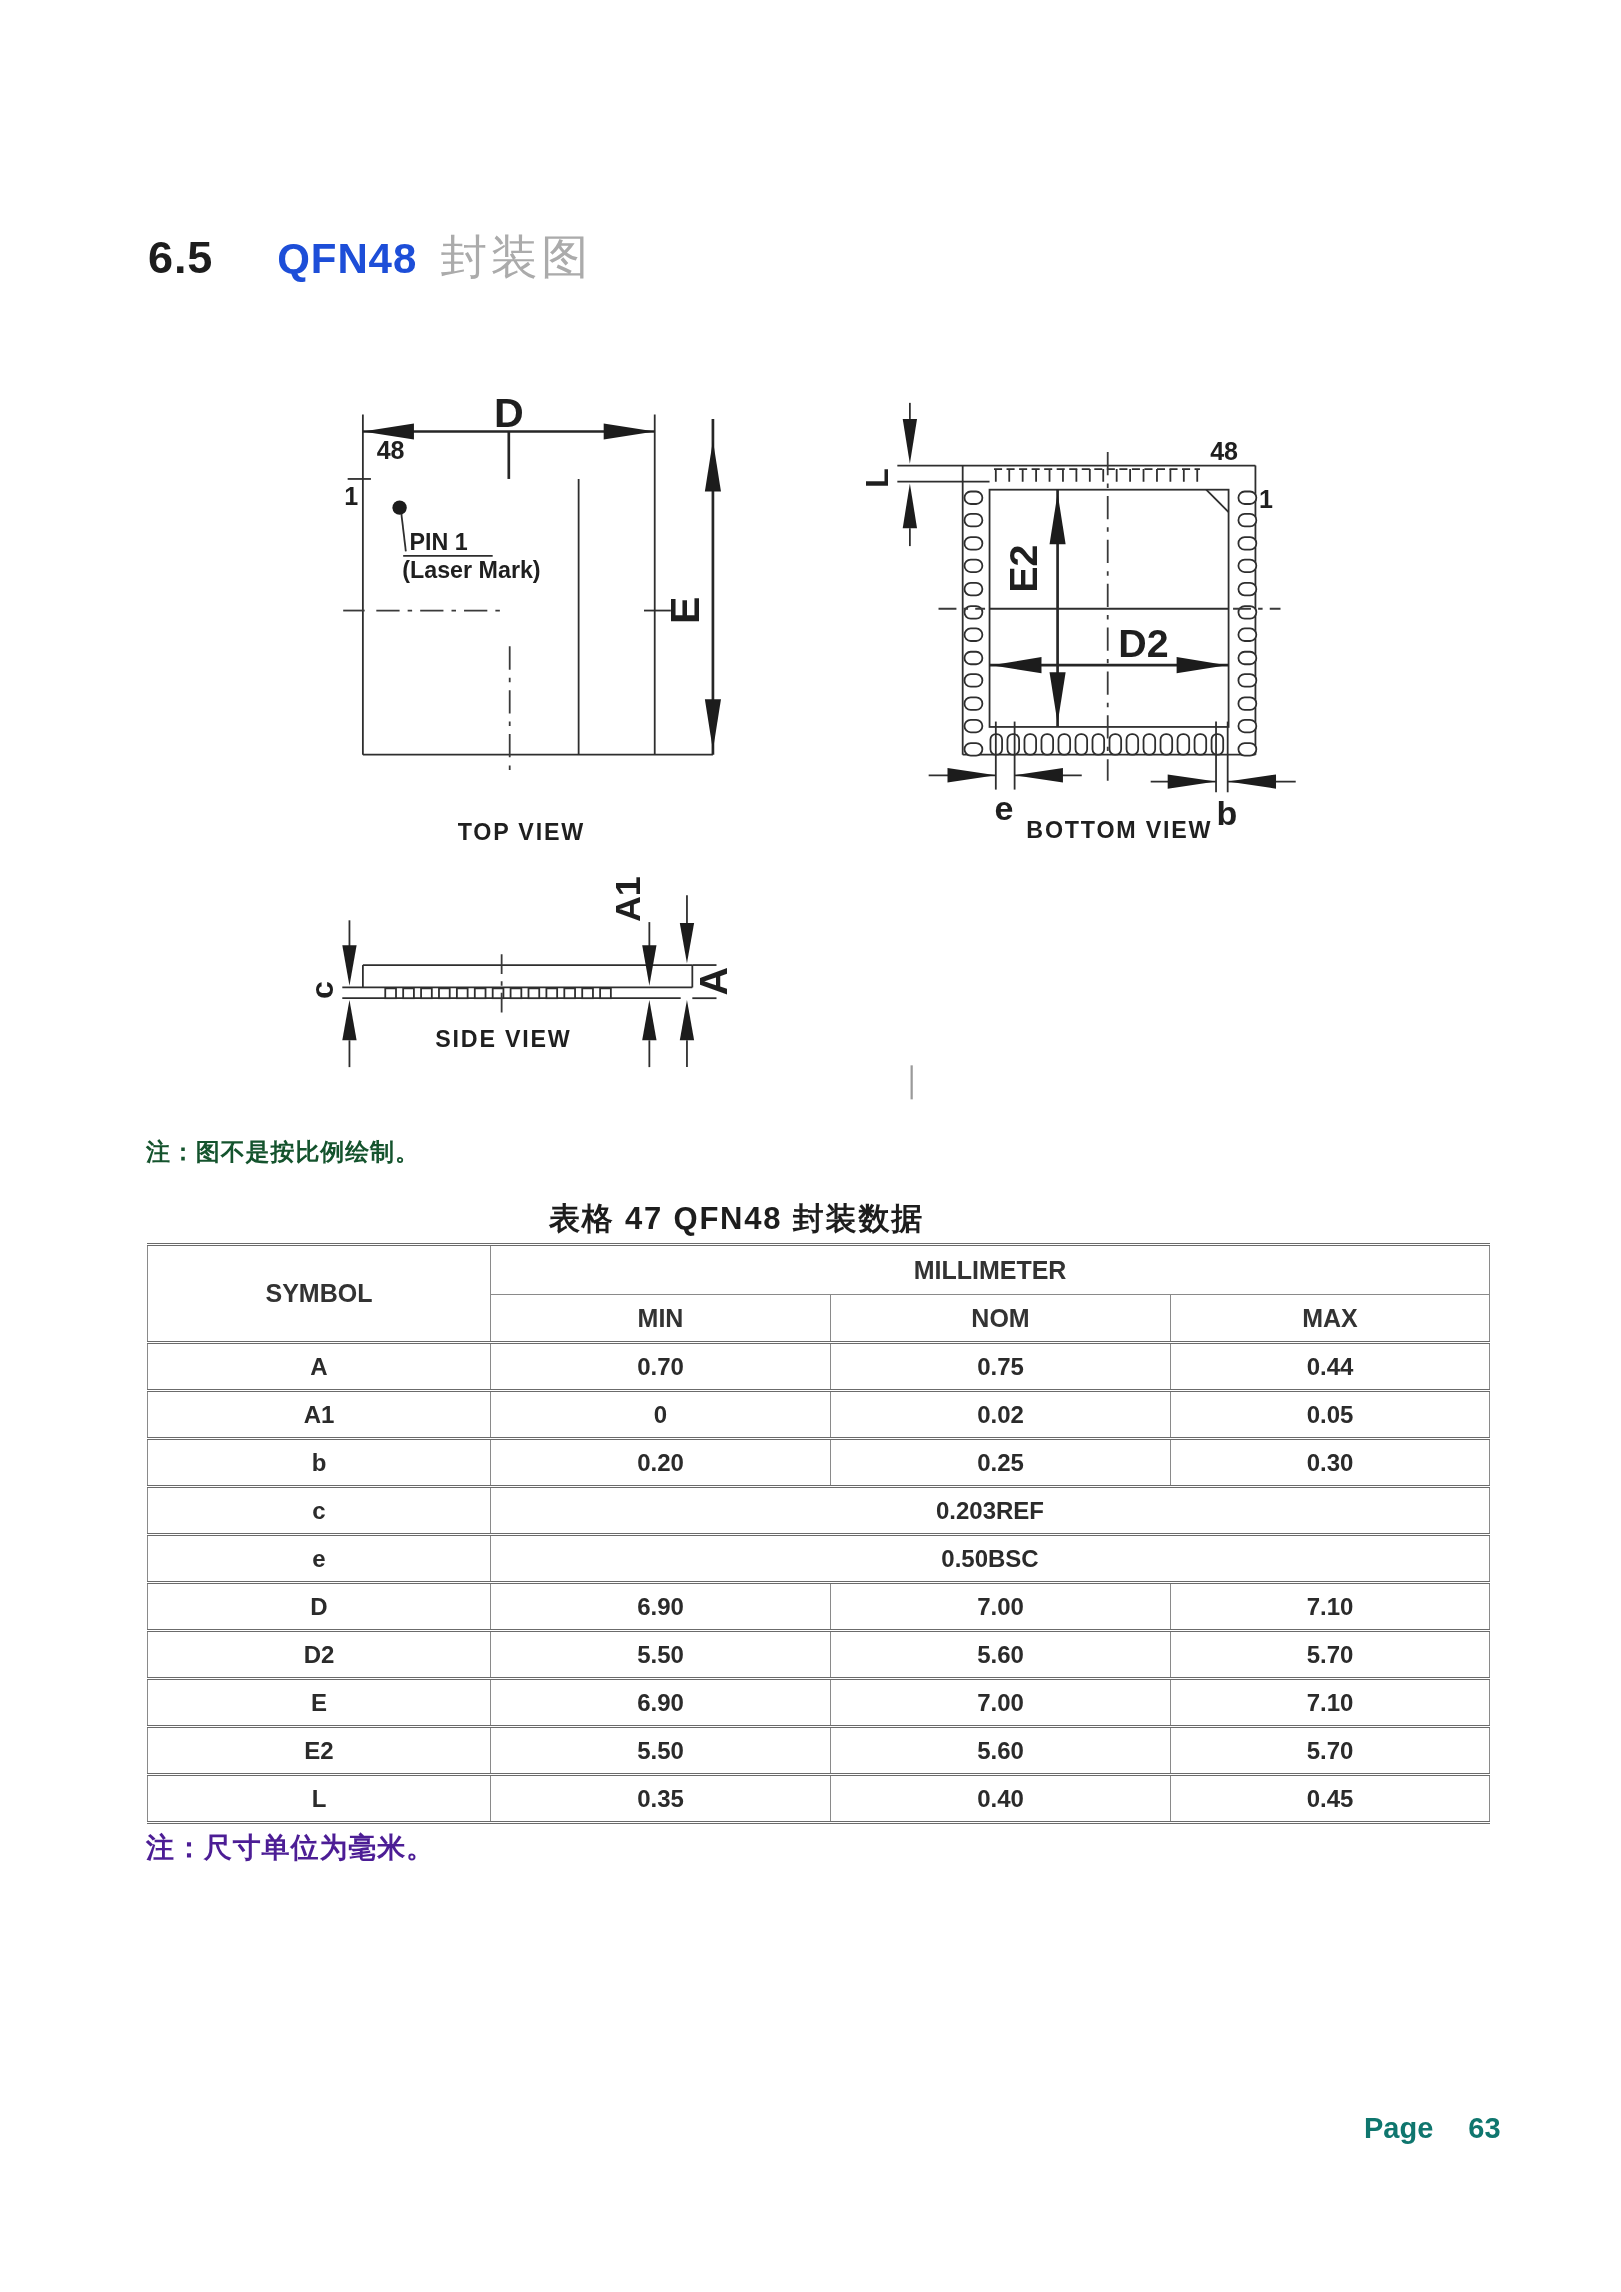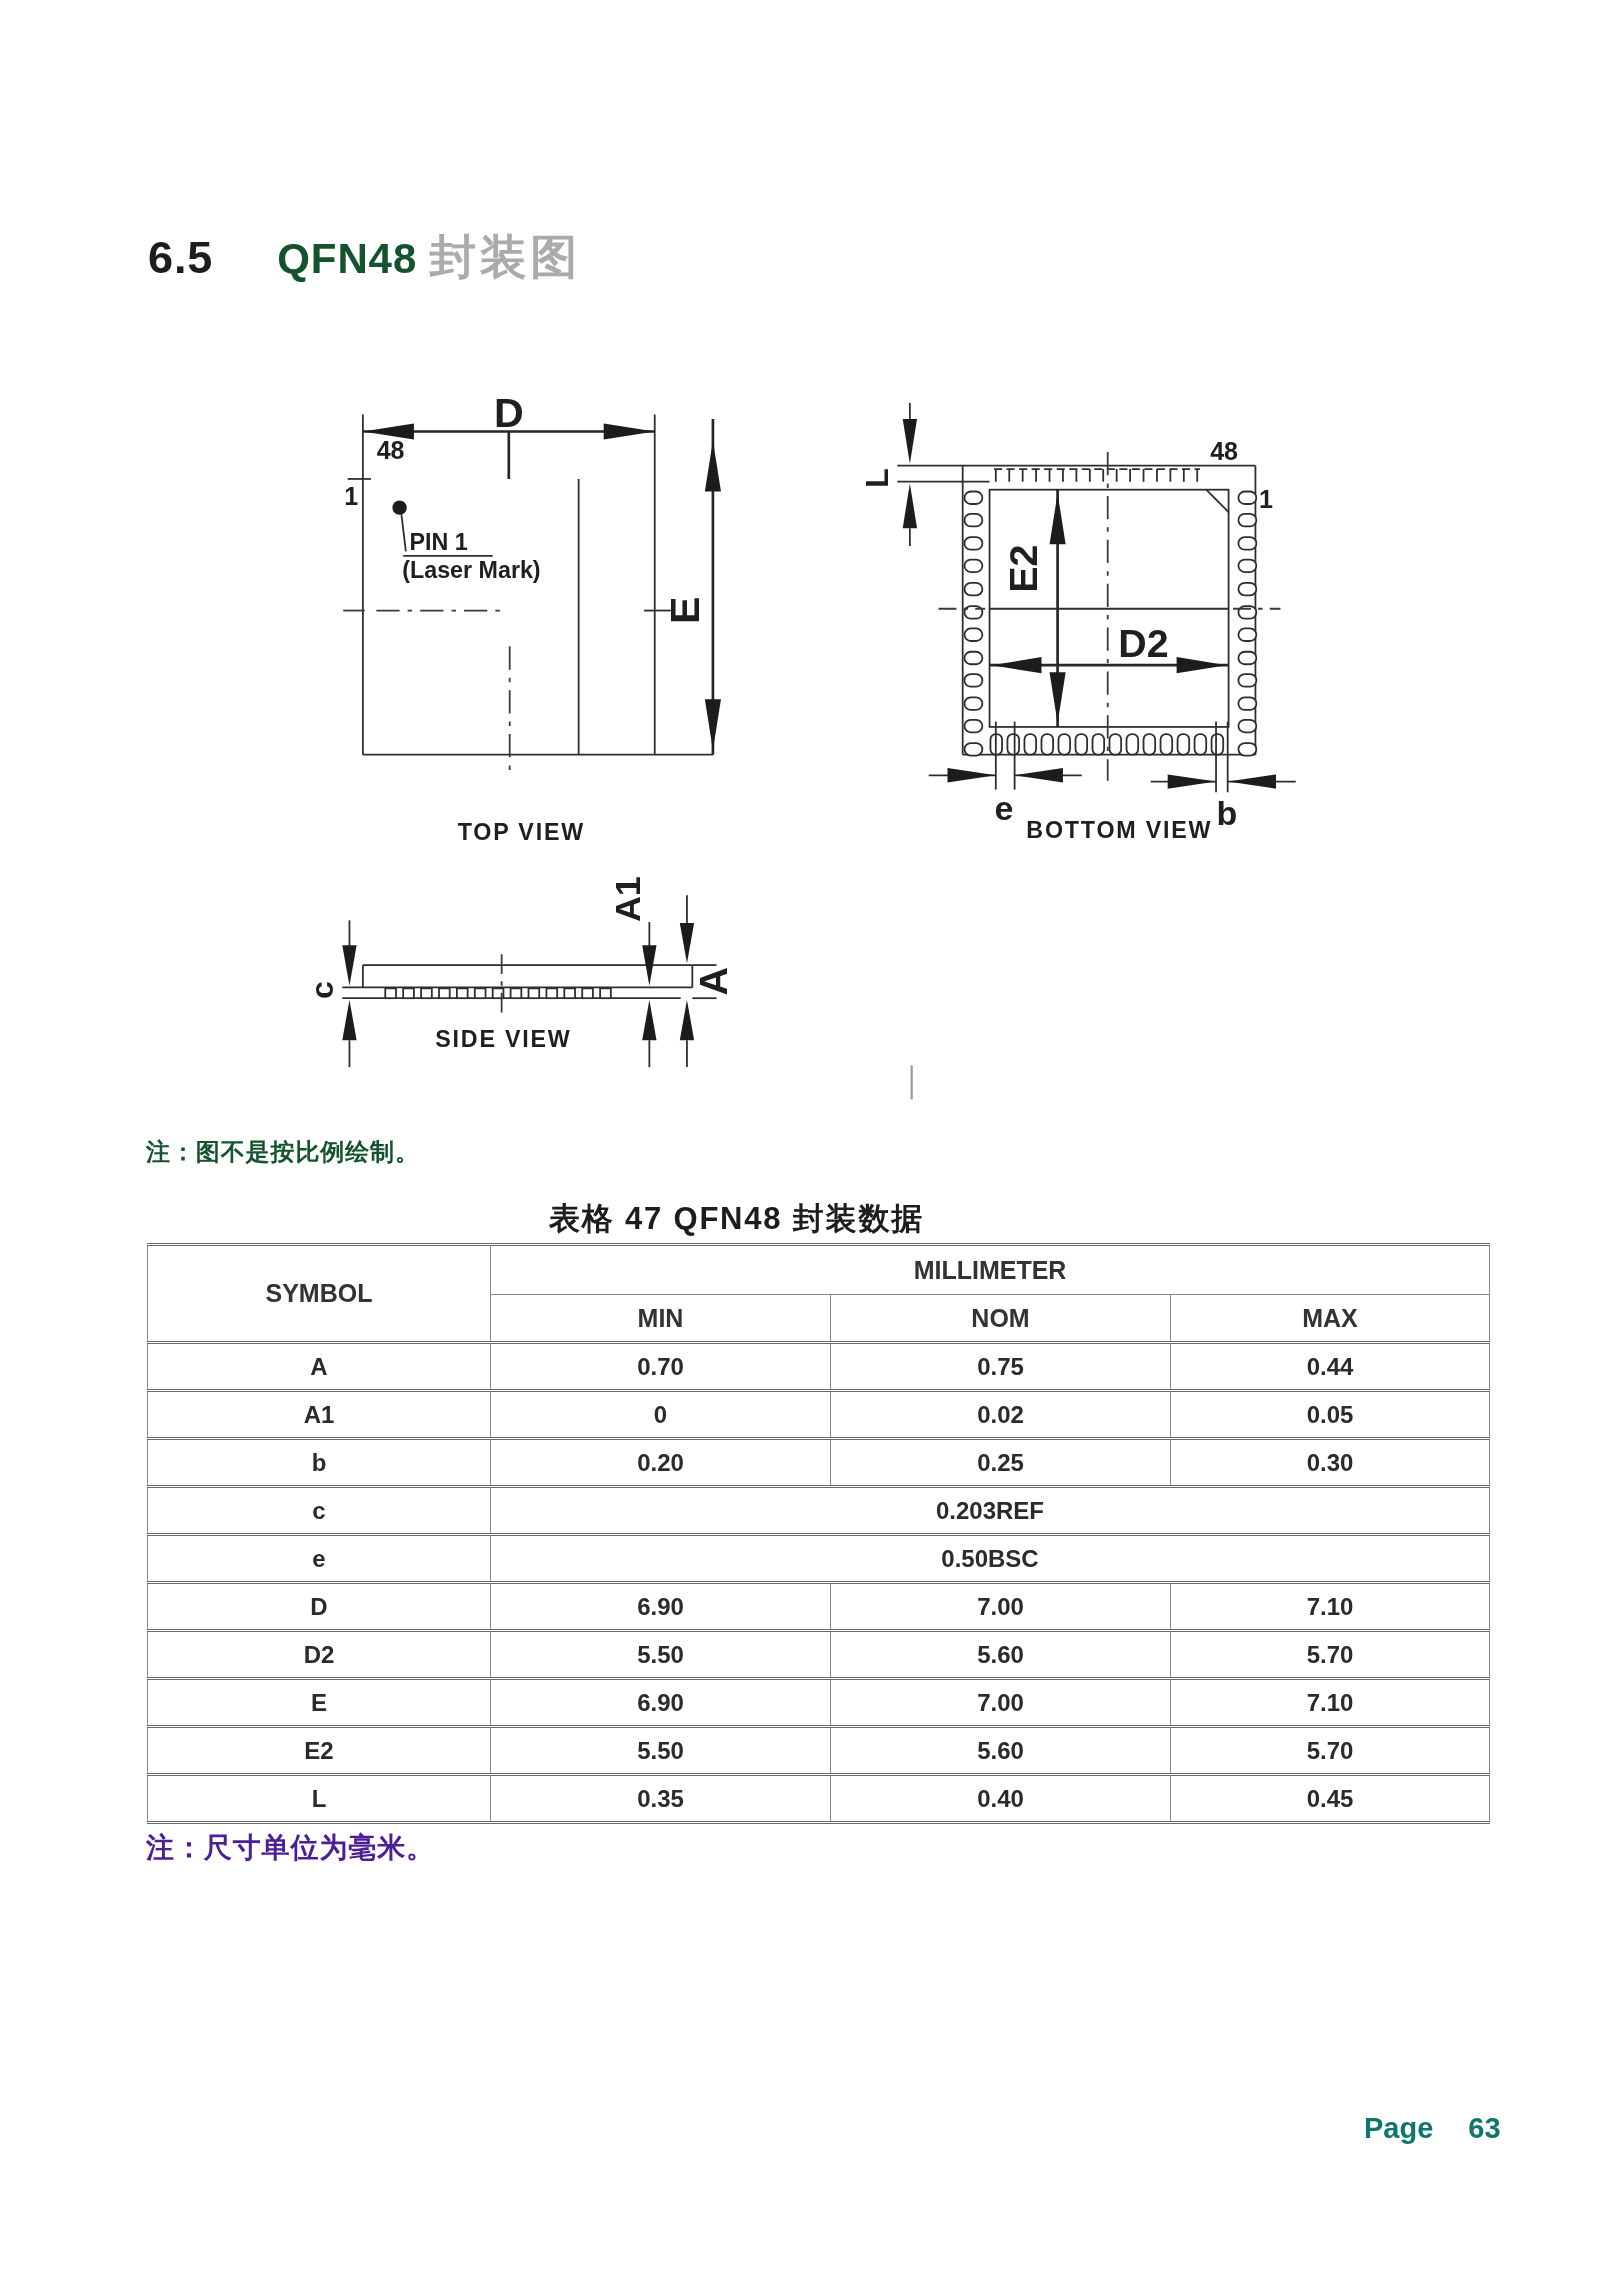--- a/index.html
+++ b/index.html
@@ -1,22 +1,22 @@
 <!DOCTYPE html>
 <html style="font-size:14.3px"><head>
 <meta charset="utf-8">
 <style>
   html,body{margin:0;padding:0;background:#ffffff;}
   #page{position:relative;width:1621px;height:2293px;background:#ffffff;overflow:hidden;
         font-family:"Liberation Sans","DejaVu Sans",sans-serif;color:#222;}
   
   .title-row{position:absolute;left:148px;top:226px;display:flex;align-items:baseline;white-space:nowrap;}
   .sec-num{font-size:45px;font-weight:bold;color:#1d1d1d;letter-spacing:0.9px;}
-  .sec-en{font-size:42px;font-weight:bold;color:#14532d;margin-left:64px;letter-spacing:0.9px;}
-  .sec-zh{font-size:47px;font-weight:700;color:#ababab;margin-left:12px;letter-spacing:3.6px;}
+  .sec-en{font-size:42px;font-weight:bold;color:#1d4ed8;margin-left:64px;letter-spacing:0.9px;}
+  .sec-zh{font-size:47px;font-weight:400;color:#ababab;margin-left:23px;letter-spacing:3.6px;}
   .fig-caption{position:absolute;left:0;width:1621px;top:304px;text-align:center;
                font-size:31px;font-weight:bold;color:#1d1d1d;letter-spacing:1.8px;}
   .tbl-caption{position:absolute;left:0;width:1473px;top:1198px;text-align:center;
                font-size:31px;font-weight:bold;color:#1d1d1d;letter-spacing:1.8px;}
   .note1{position:absolute;left:146px;top:1136px;font-size:24px;font-weight:bold;color:#14532d;letter-spacing:0.9px;}
   .note2{position:absolute;left:146px;top:1829px;font-size:28px;font-weight:bold;color:#4c1d95;letter-spacing:0.9px;}
   .page-num{position:absolute;left:1364px;top:2112px;display:flex;align-items:flex-start;
             font-size:29px;font-weight:bold;color:#0f766e;}
   .page-num .num{margin-left:35px;}
   

